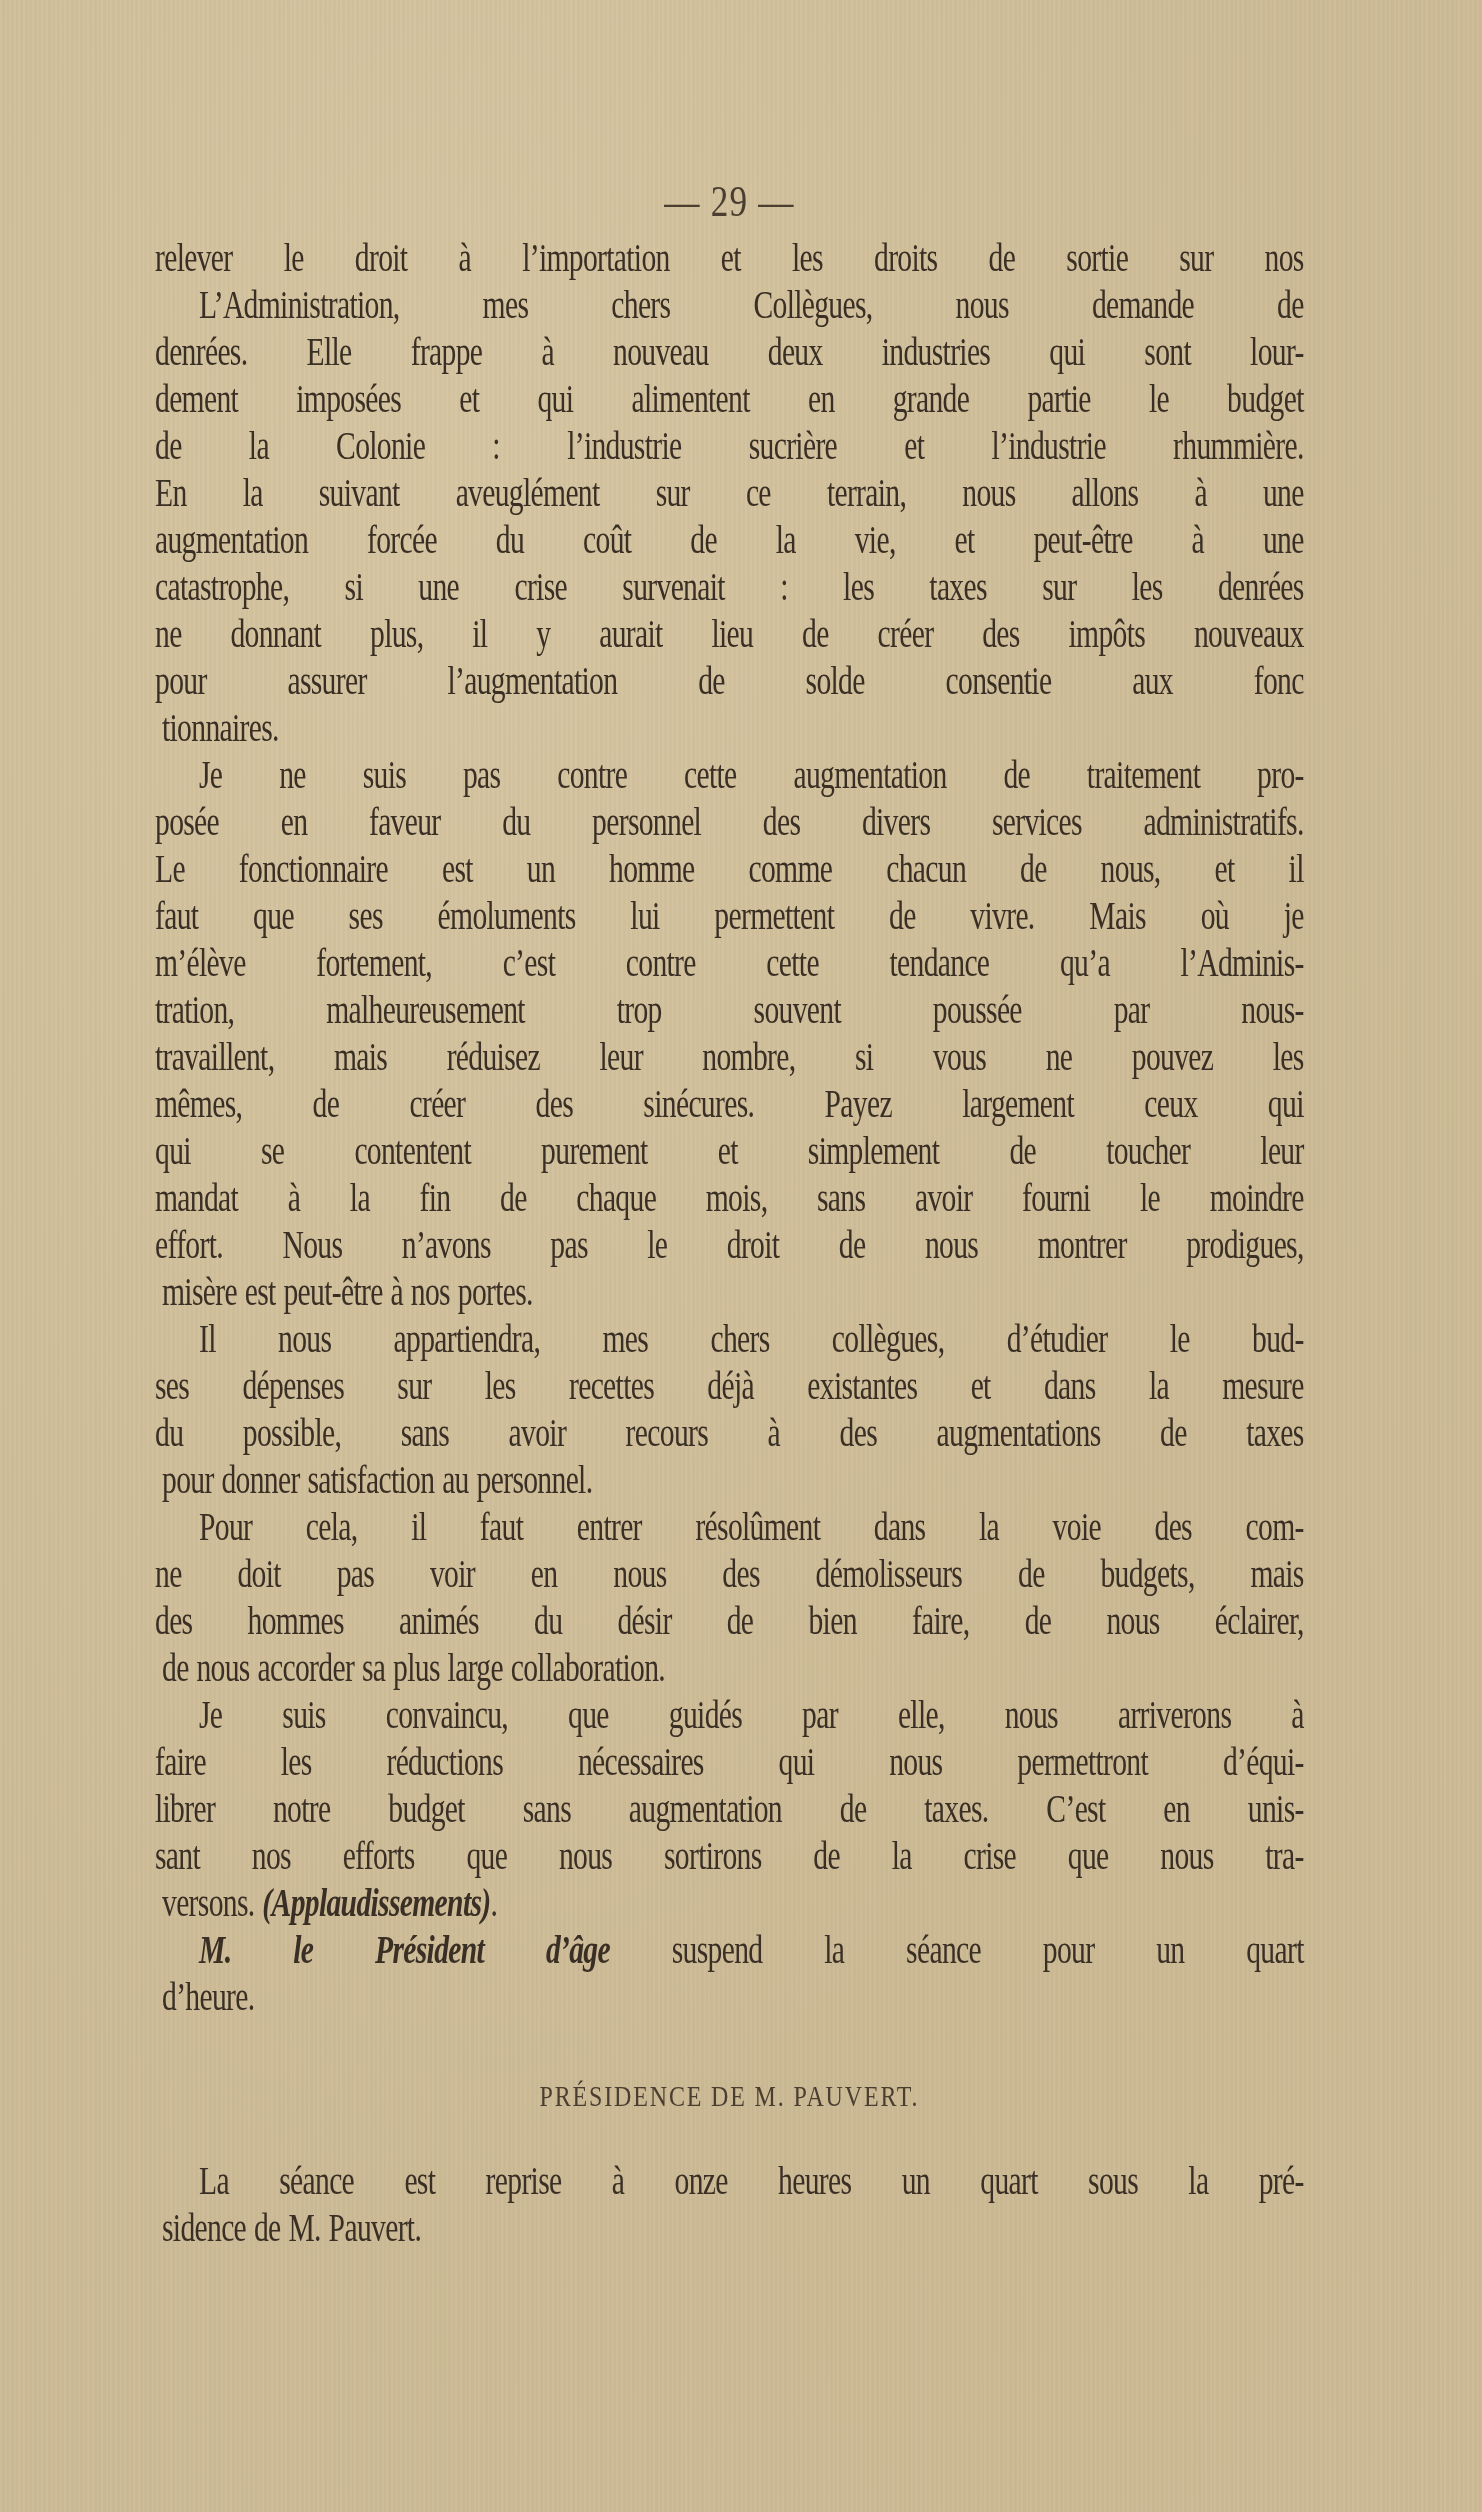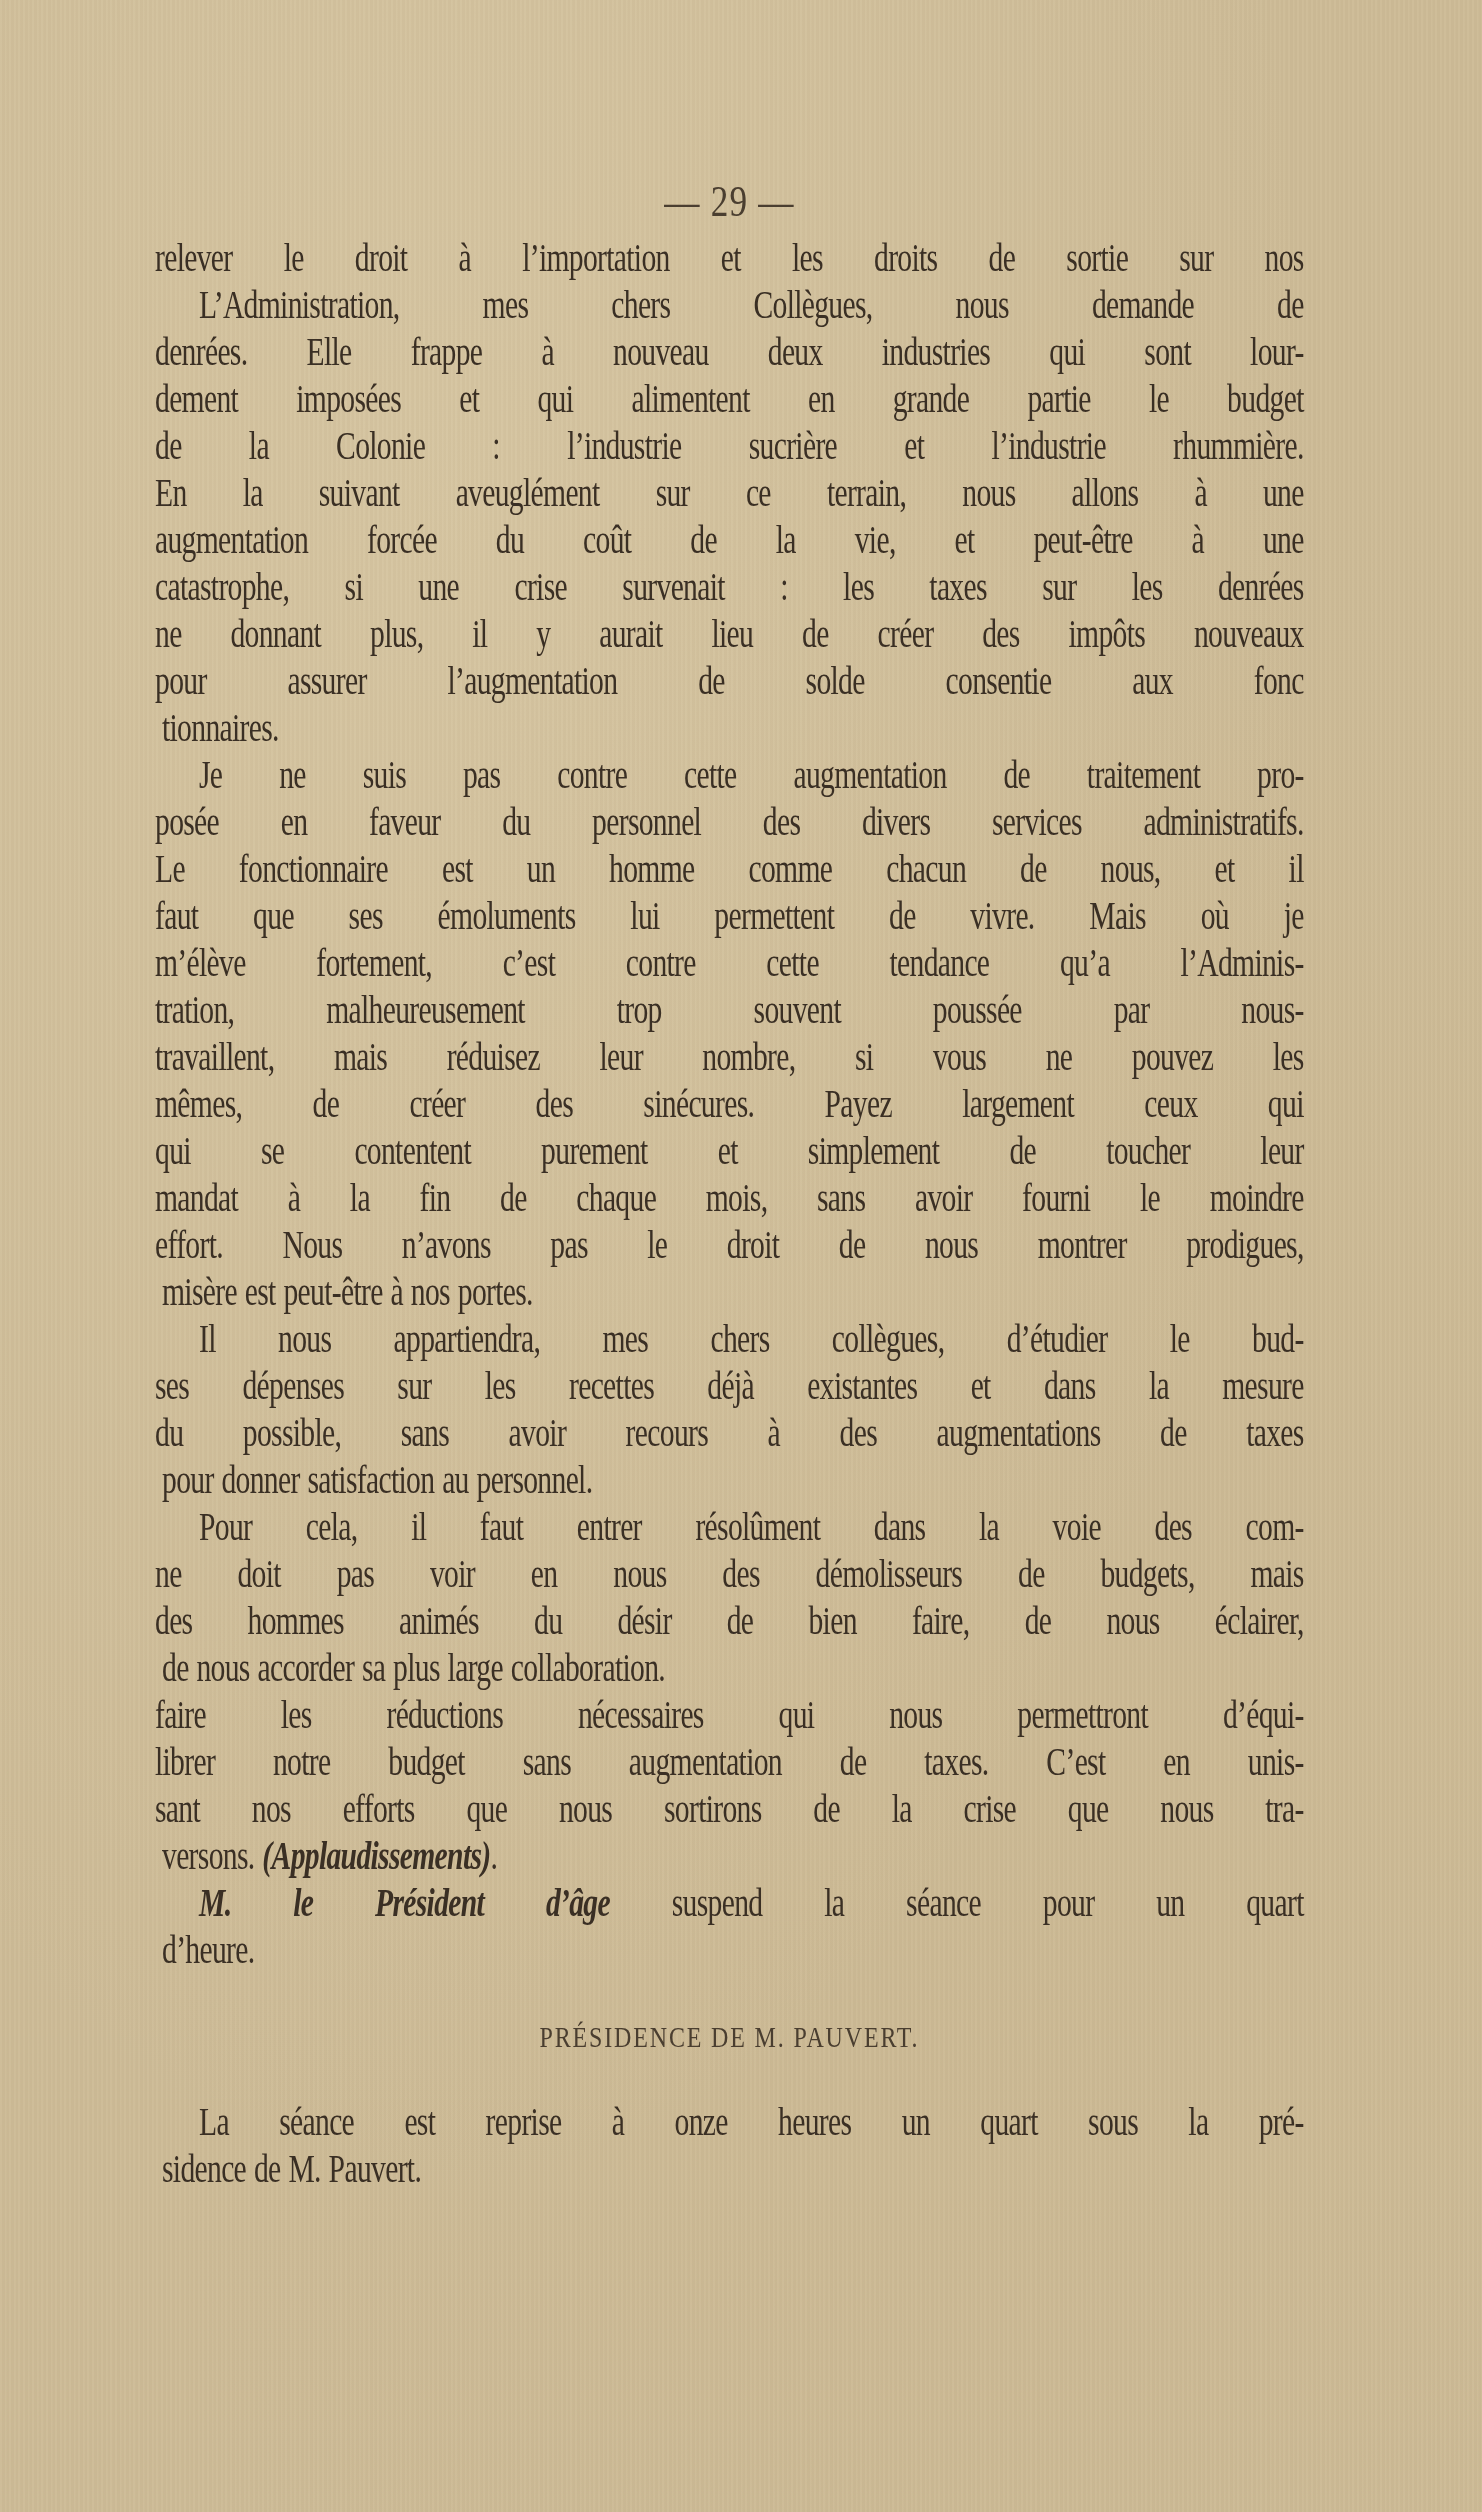--- a/index.html
+++ b/index.html
@@ -62,21 +62,21 @@
     .cond {
       display: inline-block;
       transform: scaleX(0.74);
       transform-origin: left center;
       width: 135.1%;
     }
     .heading {
       text-align: center;
       font-size: 30px;
       letter-spacing: 2.3px;
-      margin: 47px 0 44px 0;
+      margin: 59px 0 44px 0;
       color: #4a3e30;
     }
     .heading .cond-h {
       display: inline-block;
       transform: scaleX(0.8);
     }
     em.it {
       font-style: italic;
       font-weight: bold;
     }
@@ -125,20 +125,21 @@
   </div>
 
   <div class="para">
     <span class="line indent"><span class="cond">Pour cela, il faut entrer résolûment dans la voie des com-</span></span>
     <span class="line"><span class="cond">ne doit pas voir en nous des démolisseurs de budgets, mais</span></span>
     <span class="line"><span class="cond">des hommes animés du désir de bien faire, de nous éclairer,</span></span>
     <span class="line last"><span class="cond">de nous accorder sa plus large collaboration.</span></span>
   </div>
 
   <div class="para">
+    <span class="line indent"><span class="cond">Je suis convaincu, que guidés par elle, nous arriverons à</span></span>
     <span class="line"><span class="cond">faire les réductions nécessaires qui nous permettront d’équi-</span></span>
     <span class="line"><span class="cond">librer notre budget sans augmentation de taxes. C’est en unis-</span></span>
     <span class="line"><span class="cond">sant nos efforts que nous sortirons de la crise que nous tra-</span></span>
     <span class="line last"><span class="cond"><span>versons.</span> <em class="it">(Applaudissements)</em><span>.</span></span></span>
   </div>
 
   <div class="para">
     <span class="line indent"><span class="cond"><em class="it">M. le Président d’âge</em><span> suspend la séance pour un quart</span></span></span>
     <span class="line last"><span class="cond">d’heure.</span></span>
   </div>

